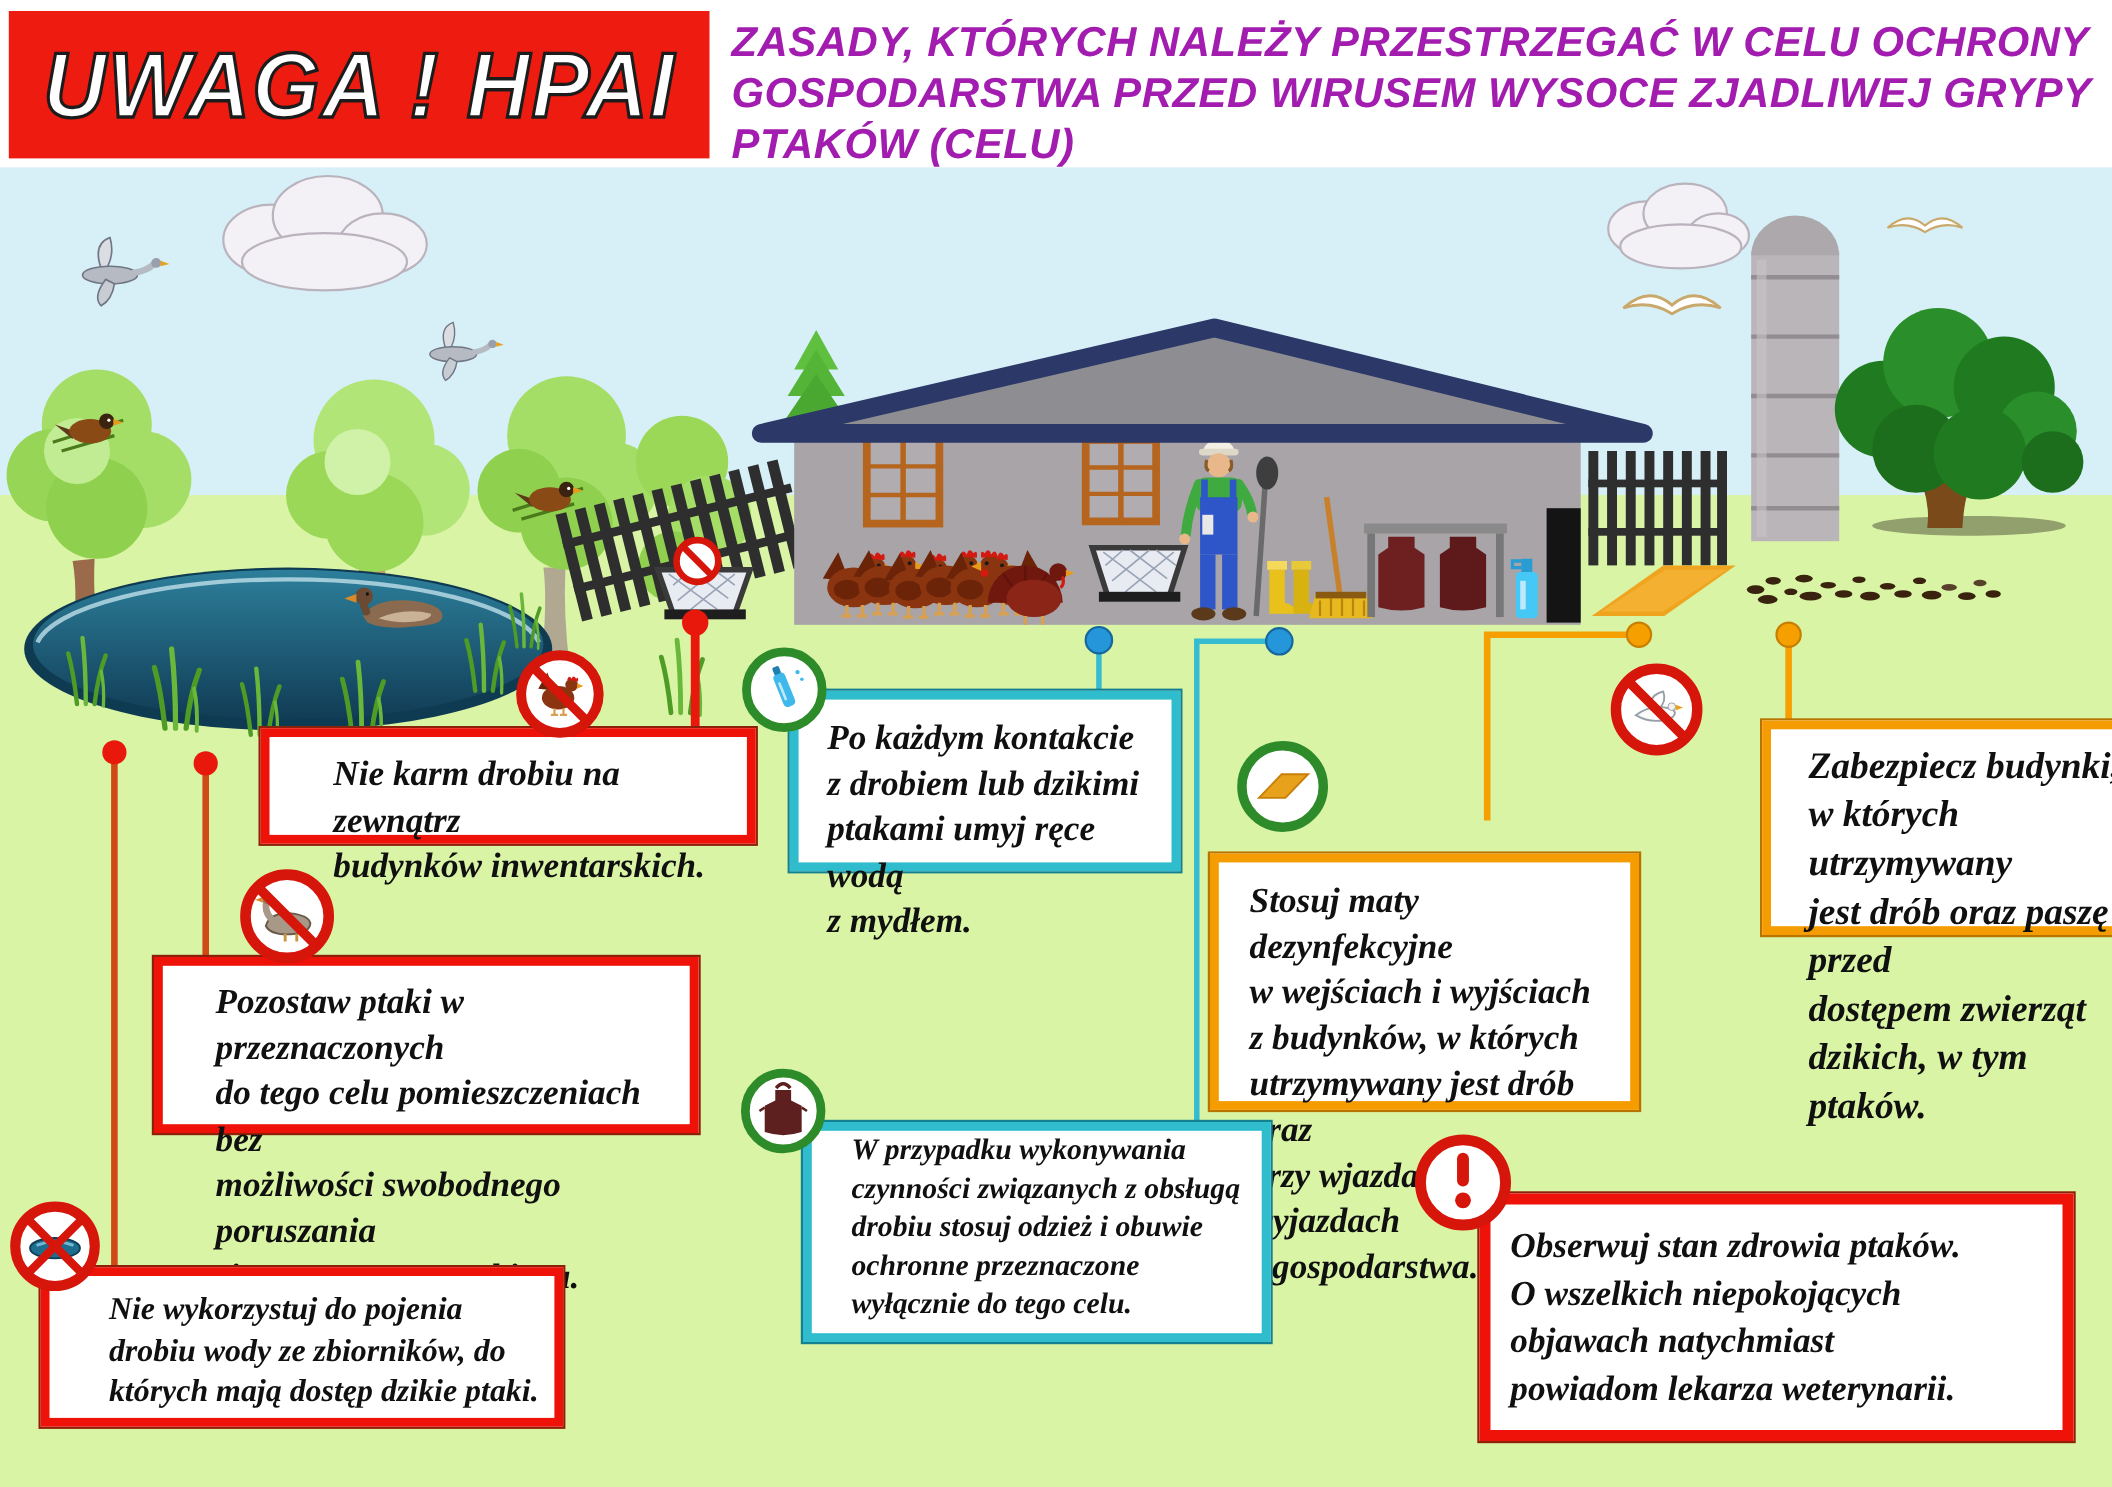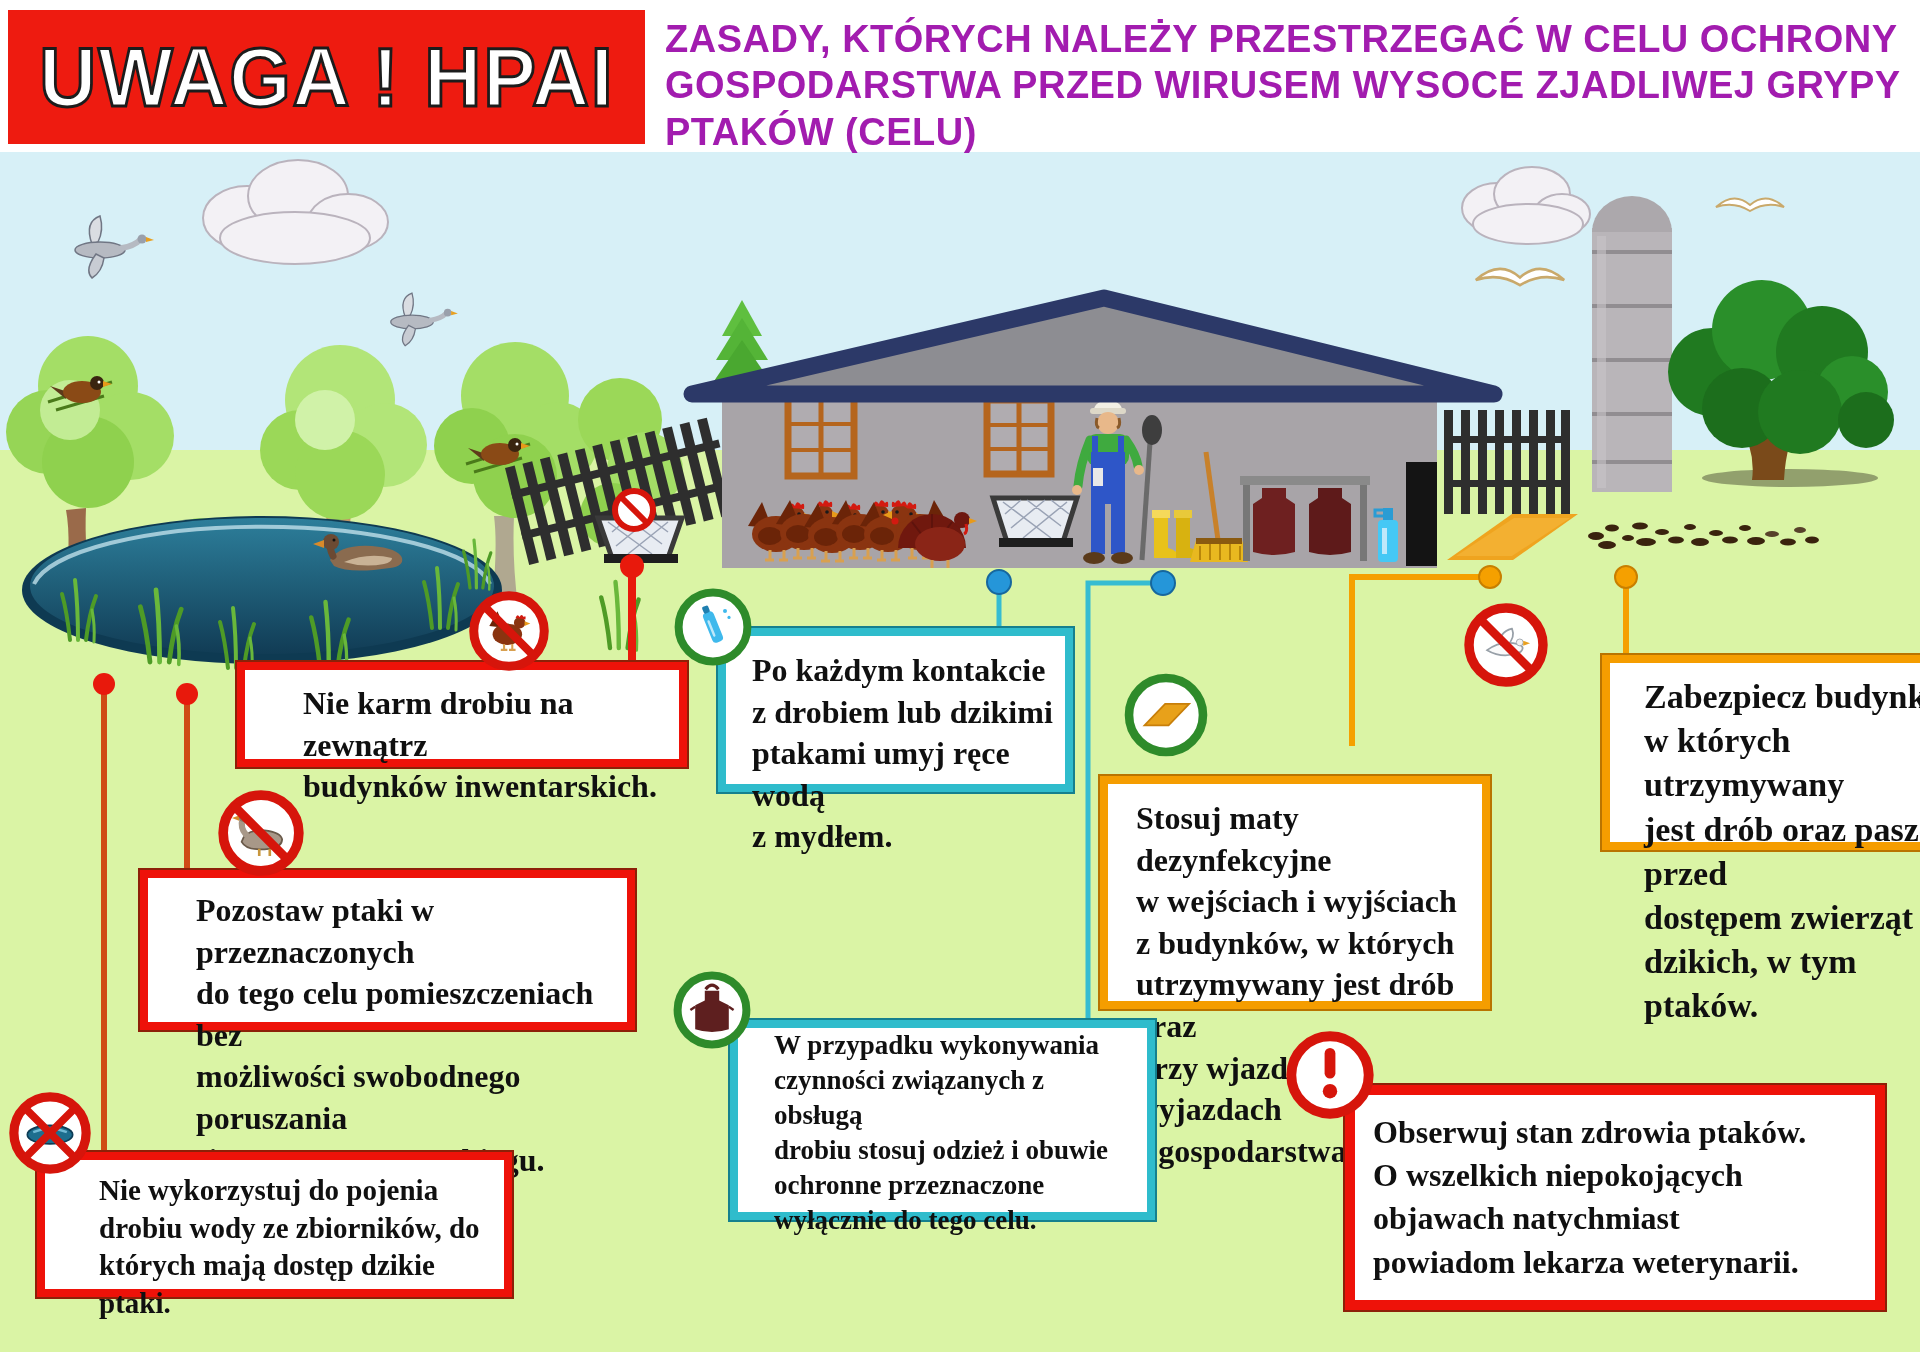--- a/index.html
+++ b/index.html
@@ -1,18 +1,18 @@
 <!DOCTYPE html>
 <html><head>
 <meta charset="utf-8">
 <style>
   html,body{margin:0;padding:0;background:#fff;}
   body{width:1920px;height:1352px;position:relative;overflow:hidden;
        font-family:"Liberation Sans",sans-serif;}
-  .page{position:absolute;inset:0;width:1576px;height:1352px;background:#fff;}
+  .page{position:absolute;inset:0;width:1576px;height:1352px;background:#fff;font-style:italic;}
   .scene{position:absolute;left:0;top:0;z-index:1;}
   .header{position:absolute;left:0;top:0;width:1920px;height:152px;background:#fff;z-index:2;}
   .banner{position:absolute;left:8px;top:10px;width:637px;height:134px;background:#ee1b10;
           display:flex;align-items:center;justify-content:center;}
   .banner span{font-size:84px;font-weight:bold;color:#fff;letter-spacing:2px;
           -webkit-text-stroke:3px #1c1c1c;transform:scaleX(.94);white-space:nowrap;}
   .title{position:absolute;left:665px;top:16px;width:1250px;color:#a21caf;
           font-size:38px;font-weight:bold;line-height:1.22;letter-spacing:.5px;}
   .callout{position:absolute;background:#fff;color:#101010;z-index:3;
           font-family:"Liberation Serif",serif;font-weight:bold;font-size:32px;

